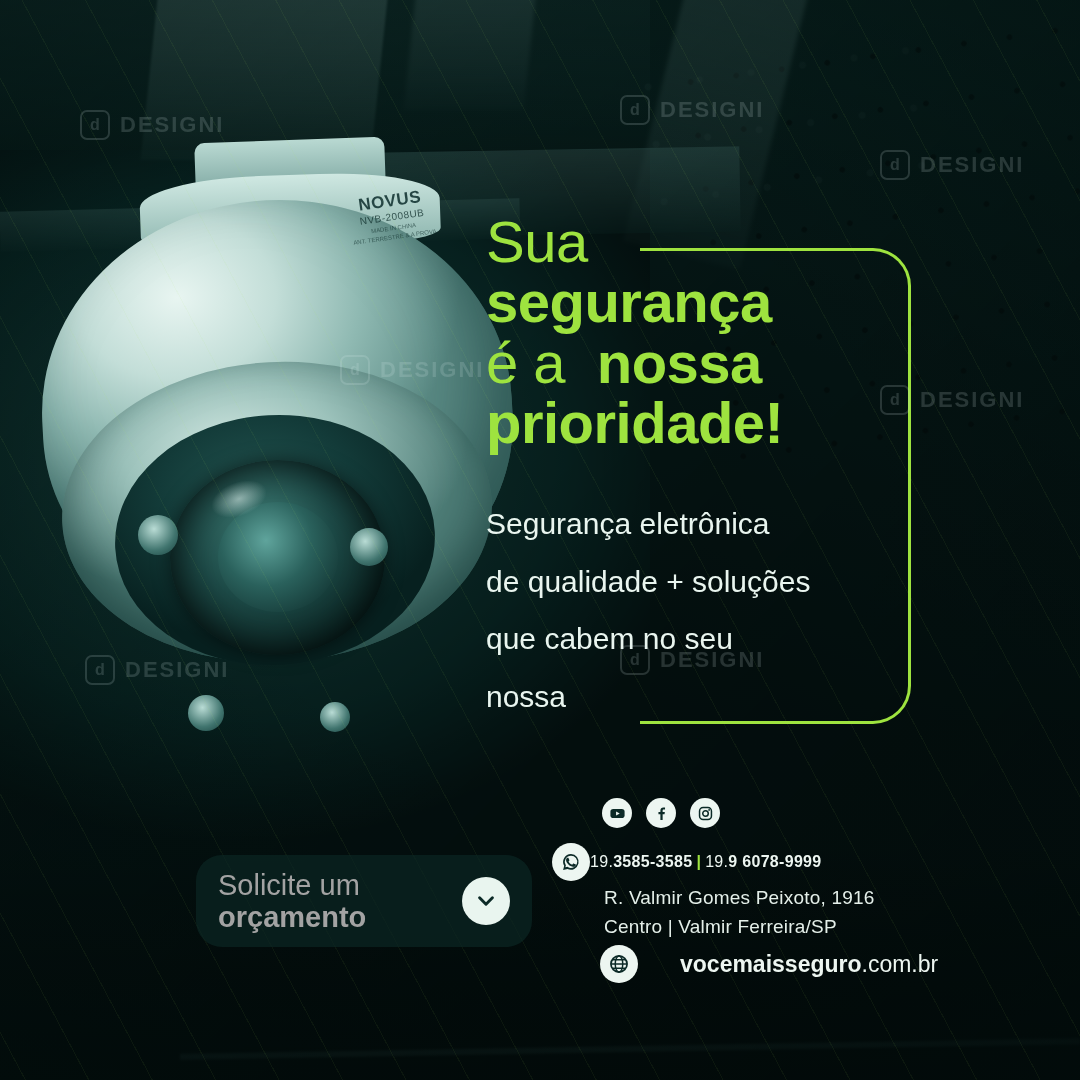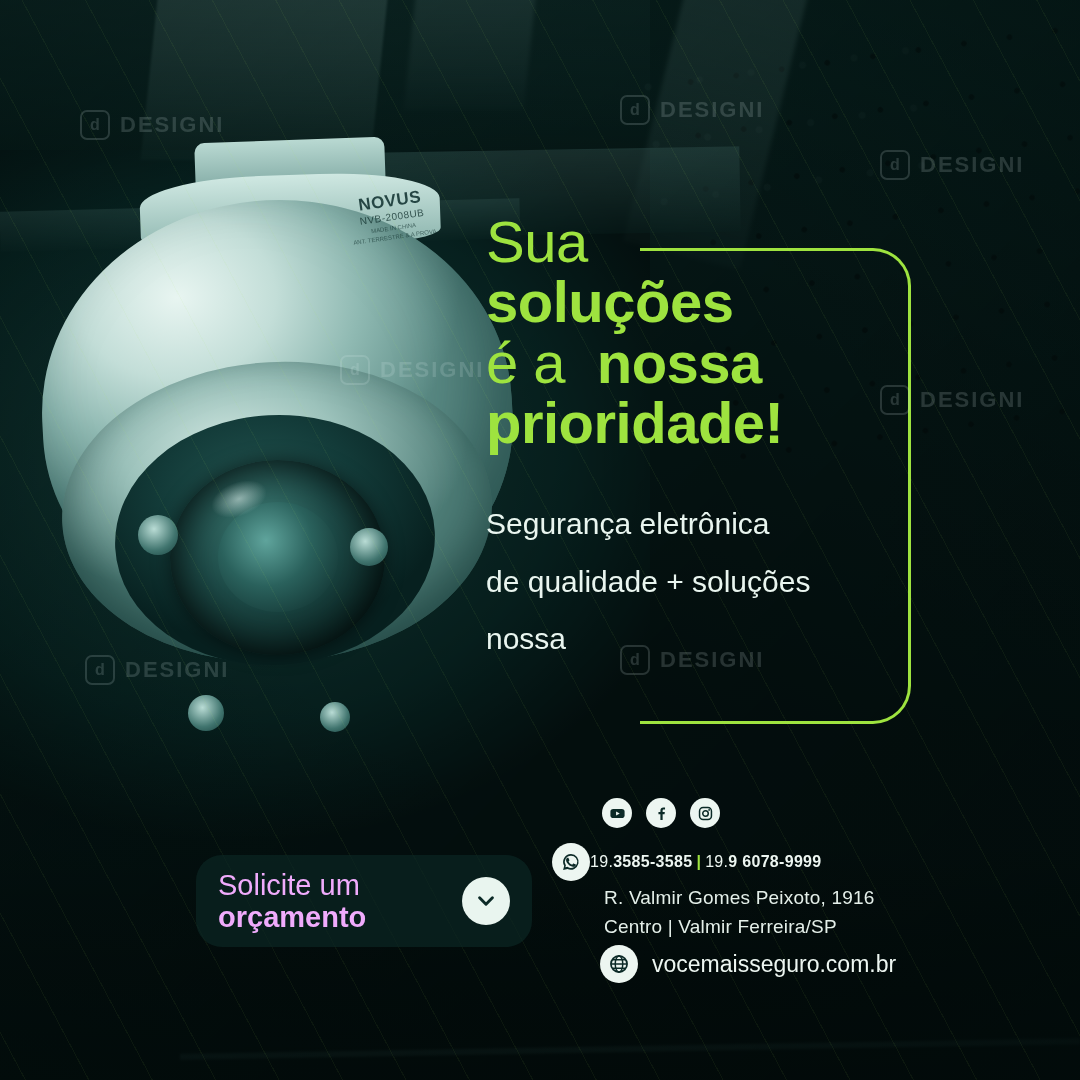--- a/index.html
+++ b/index.html
@@ -232,21 +232,21 @@
   .cta {
     position: absolute; left: 196px; top: 855px;
     width: 336px; height: 92px;
     background: rgba(11,38,35,.72);
     border-radius: 26px;
     display: flex;
     align-items: center;
     padding: 0 22px;
     box-sizing: border-box;
   }
-  .cta-text { color: #f0abfc; font-size: 29px; line-height: 1.12; }
+  .cta-text { color: #a3a3a3; font-size: 29px; line-height: 1.12; }
   .cta-text .l1 { font-weight: 400; }
   .cta-text .l2 { font-weight: 700; text-align: center; }
   .cta-arrow {
     margin-left: auto;
     width: 48px; height: 48px; border-radius: 50%;
     background: #e9f5ef;
     display: flex; align-items: center; justify-content: center;
   }
   .cta-arrow svg { display: block; }
 
@@ -274,21 +274,21 @@
   .phone-row .sep { color: #9ee33f; font-weight: 800; margin: 0 4px; }
   .address {
     position: absolute; left: 604px; top: 884px;
     color: #e4efe9; font-size: 19px; line-height: 1.5; letter-spacing: .2px;
   }
   .site-row {
     position: absolute; left: 600px; top: 945px;
     display: flex; align-items: center; gap: 14px;
     color: #edf6f1; font-size: 23px;
   }
-  .site-row .b { font-weight: 400; }
+  .site-row .b { font-weight: 700; margin-left: 28px; }
 
   
   .wm {
     position: absolute;
     display: flex; align-items: center; gap: 10px;
     color: rgba(222,240,236,.17);
     font-size: 22px; font-weight: 700; letter-spacing: 2px;
     pointer-events: none;
   }
   .wm .mark {
@@ -338,30 +338,31 @@
       <div class="fine">ANT. TERRESTRE &amp; A PROVA</div>
     </div>
   </div>
 
   <div class="hairlines"></div>
 
   <div class="bracket"></div>
 
   <div class="headline">
     <div class="l1">Sua</div>
-    <div class="l2">soluções</div>
+    <div class="l2">segurança</div>
     <div class="l3">
       <span class="light">é a </span><span class="bold">nossa</span>
     </div>
     <div class="l4">prioridade!</div>
   </div>
 
   <div class="subtext">
     <div>Segurança eletrônica</div>
     <div>de qualidade +  soluções</div>
+    <div>que cabem no seu</div>
     <div>nossa</div>
   </div>
 
   <div class="cta">
     <div class="cta-text">
       <div class="l1">Solicite um</div>
       <div class="l2">orçamento</div>
     </div>
     <div class="cta-arrow">
       <svg width="22" height="22" viewBox="0 0 24 24" aria-hidden="true">

